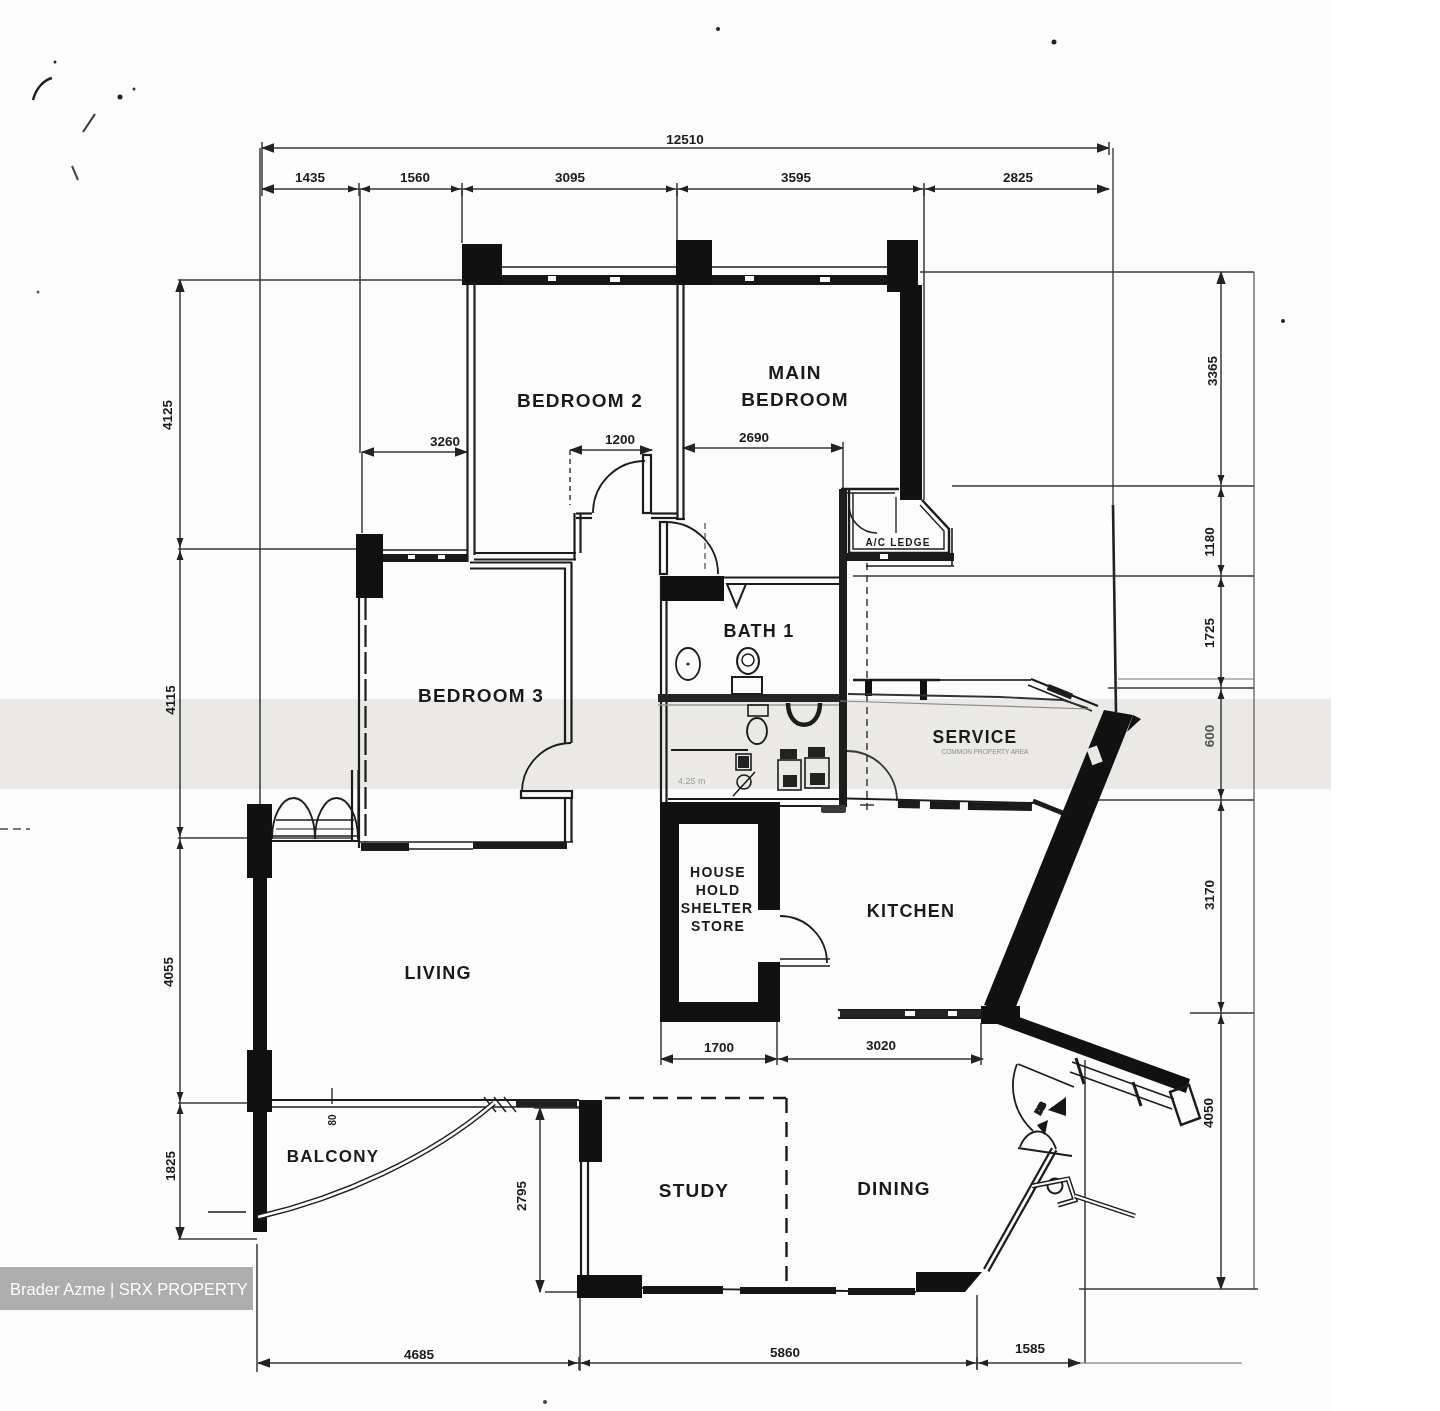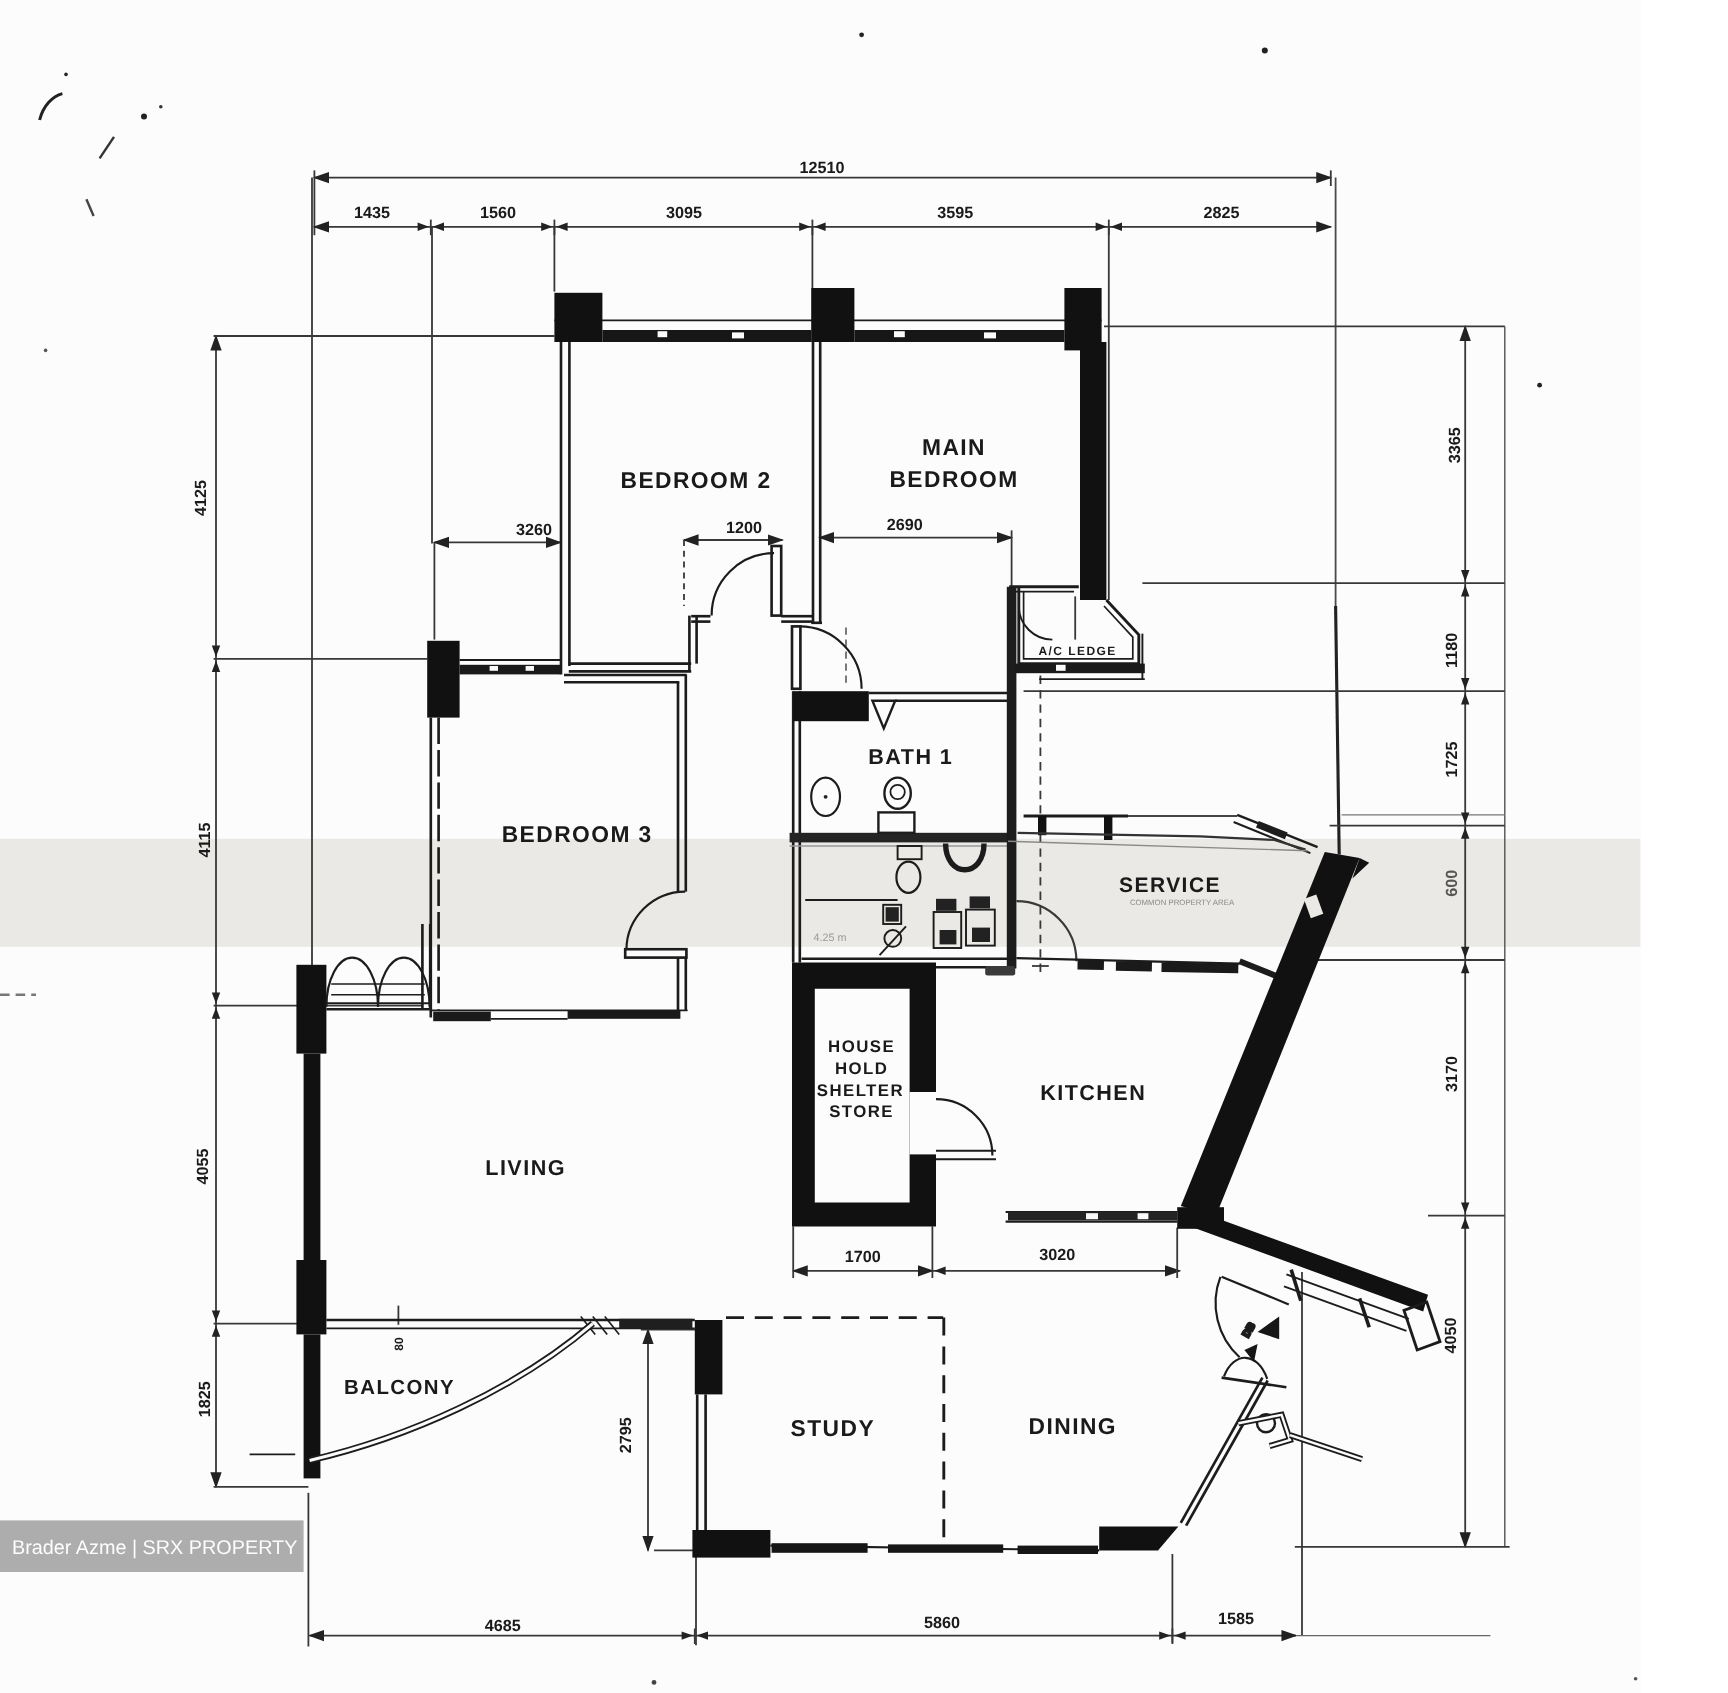--- a/index.html
+++ b/index.html
@@ -1,16 +1,16 @@
 <!DOCTYPE html>
 <html><head>
 <meta charset="utf-8">
 <style>
 html,body{margin:0;padding:0;background:#ffffff;-webkit-font-smoothing:antialiased;}
-#page{position:relative;width:1331px;height:1411px;background:#fcfcfc;overflow:hidden;padding-left:36px;}
+#page{position:relative;width:1331px;height:1411px;background:#fcfcfc;overflow:hidden;}
 svg{position:absolute;top:0;left:0;}
 text{font-family:"Liberation Sans",sans-serif;fill:#1a1a1a;}
 .dim{font-size:13.5px;font-weight:bold;}
 .room{font-weight:bold;letter-spacing:1.2px;}
 </style>
 </head>
 <body>
 <div id="page">
 <svg width="1440" height="1411" viewBox="0 0 1440 1411">
 <defs>

